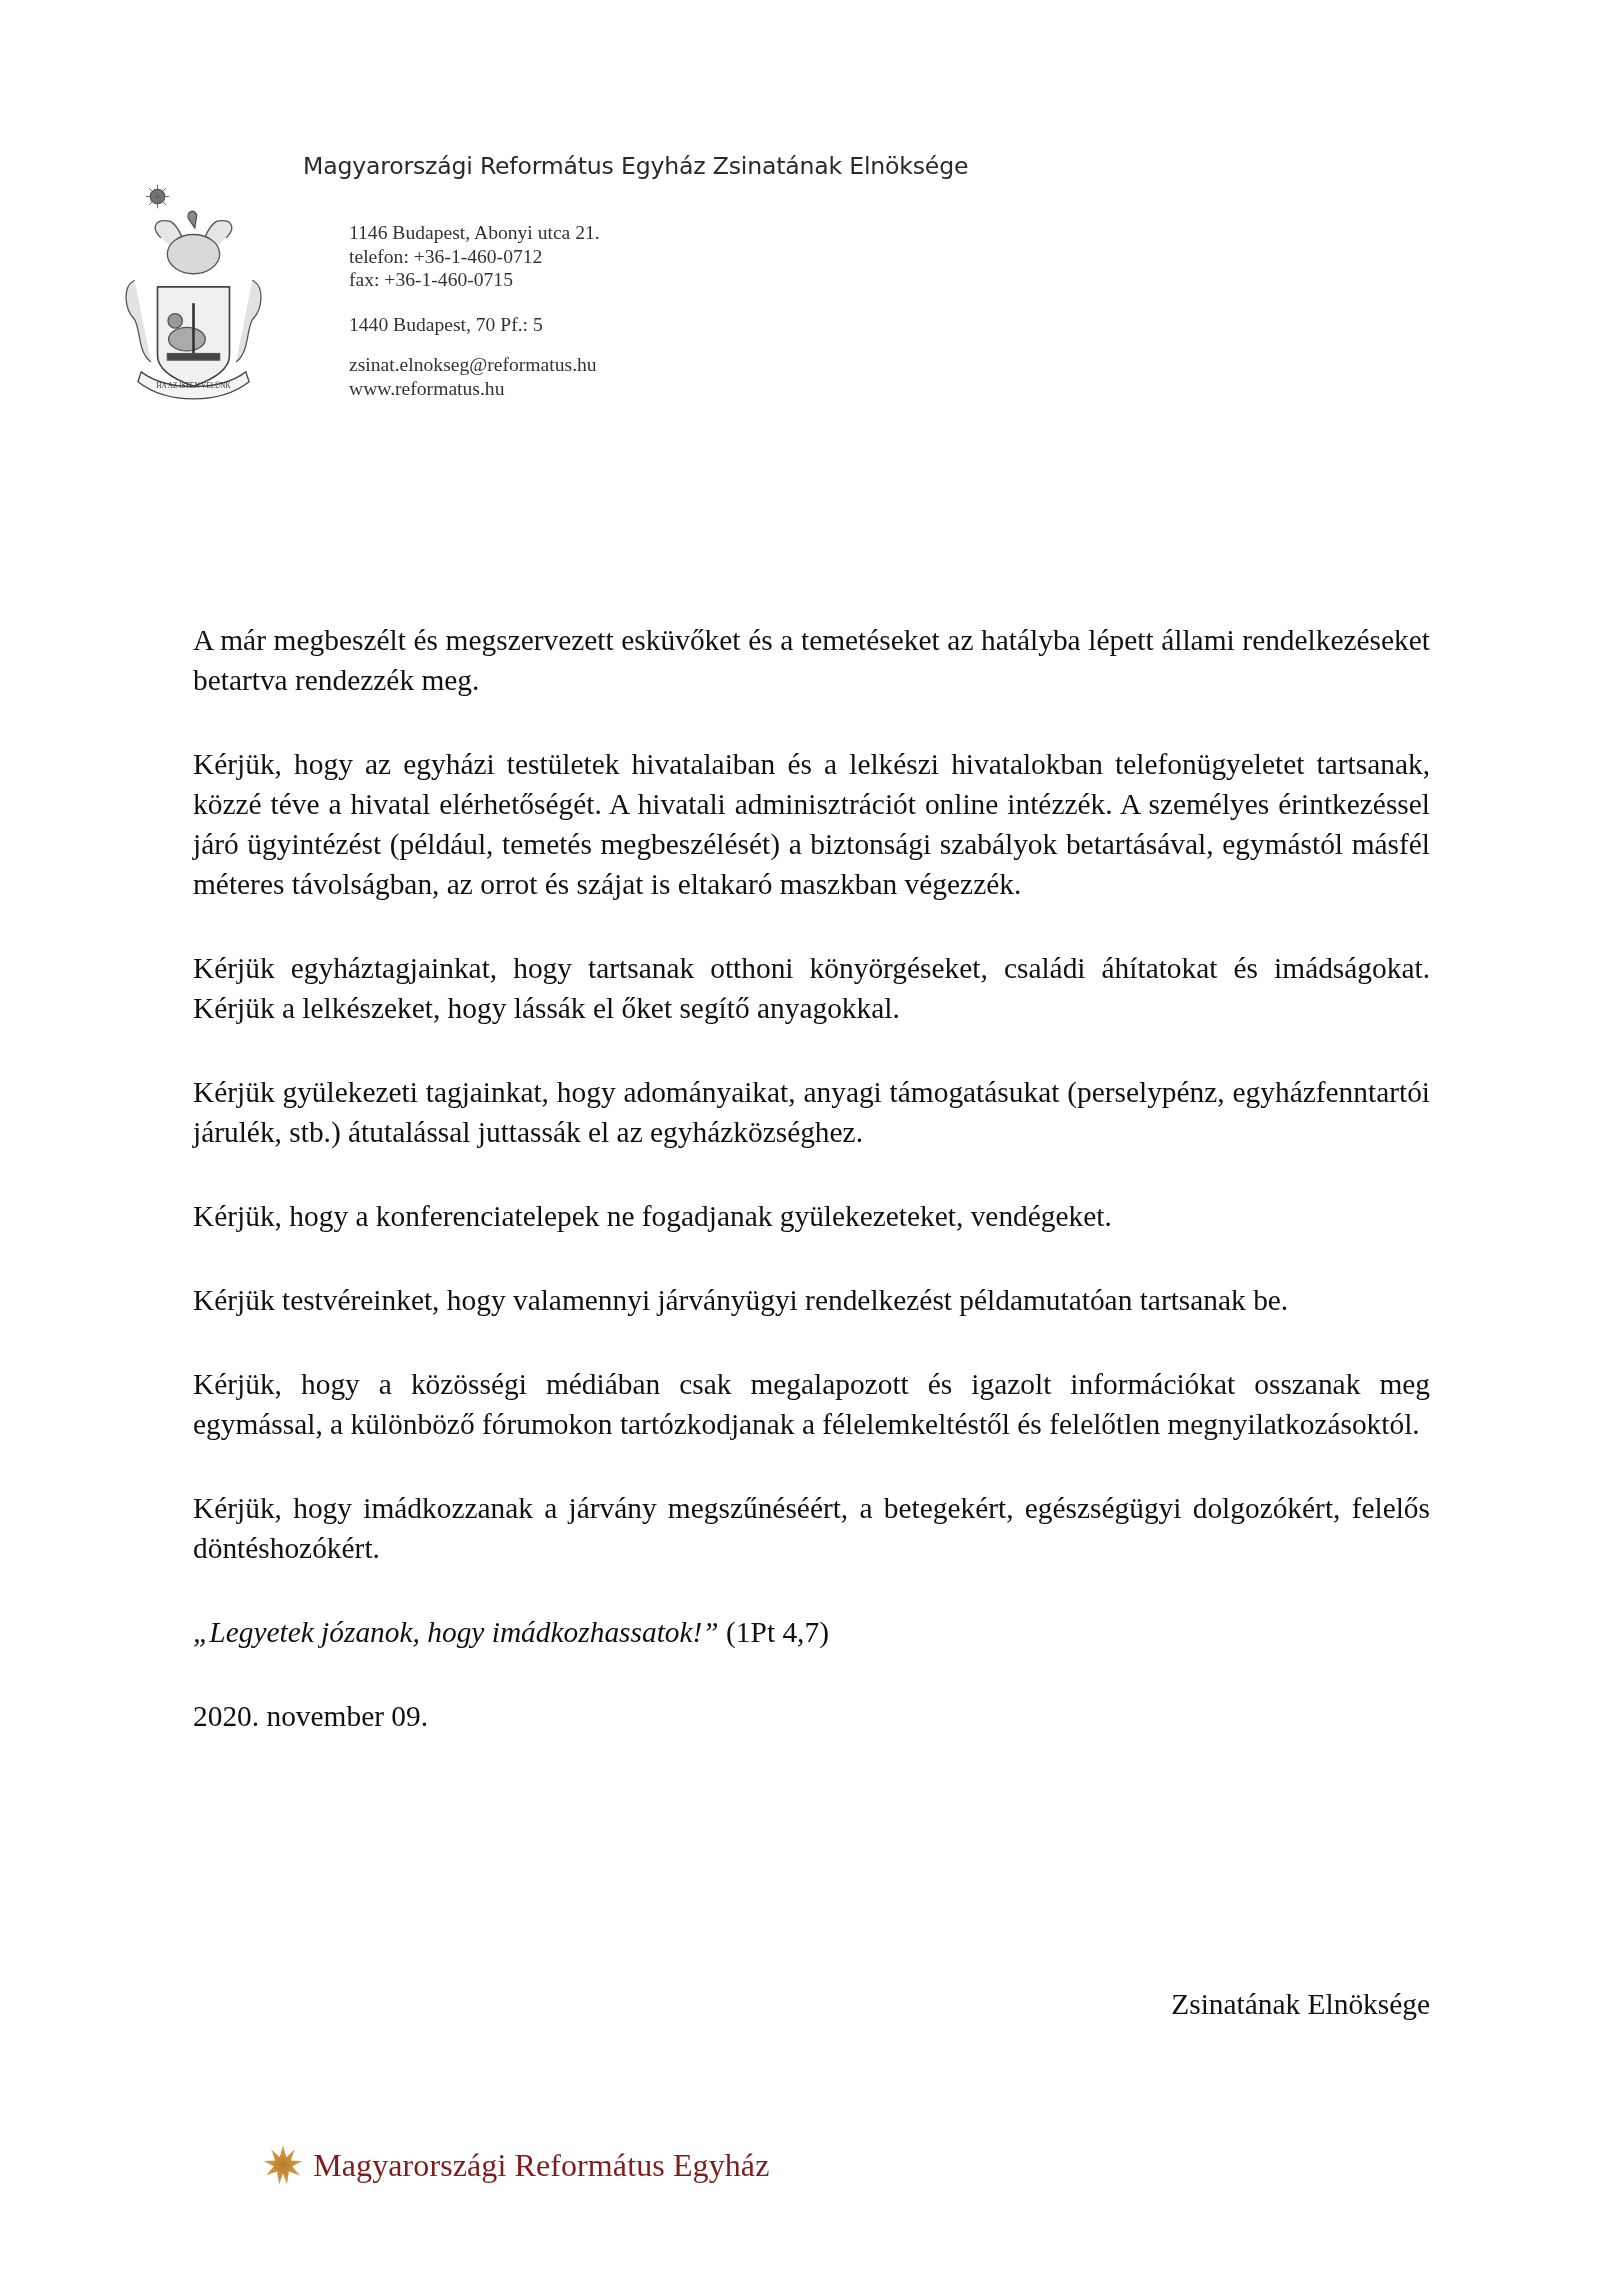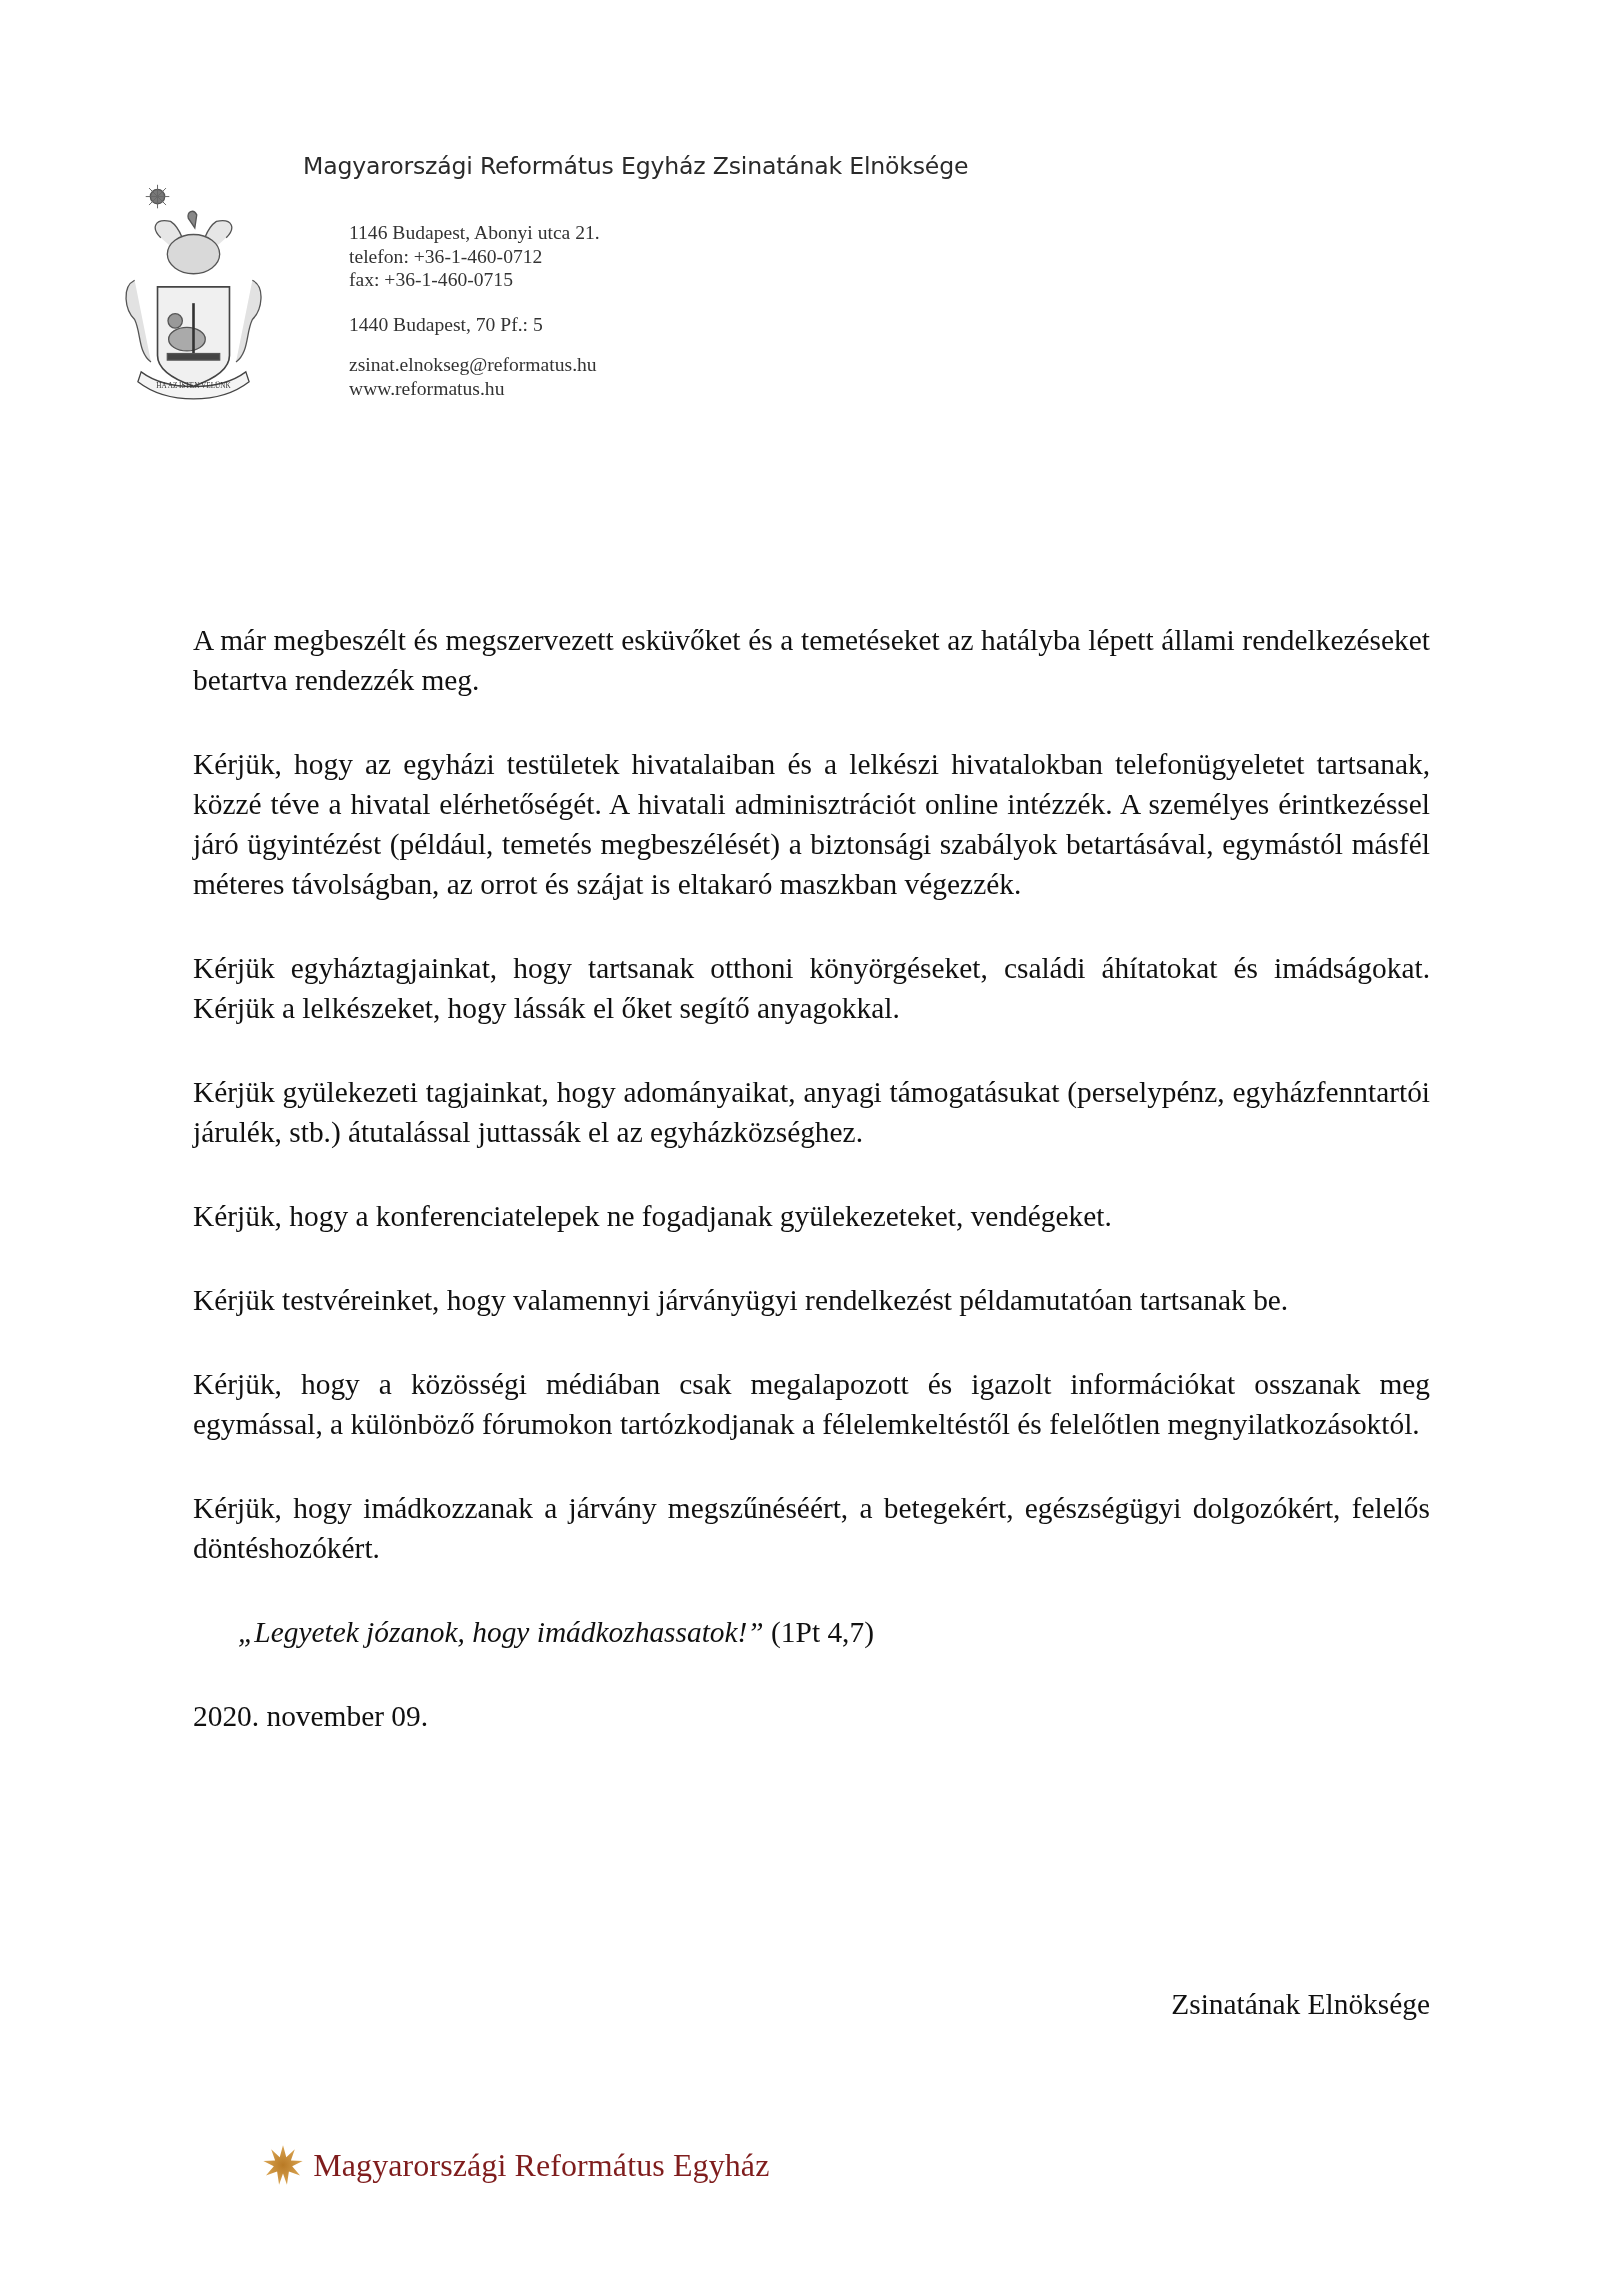--- a/index.html
+++ b/index.html
@@ -11,21 +11,21 @@
   .lh-title { position:absolute; left:303px; top:152px; font-family:"DejaVu Sans", sans-serif; font-size:23.6px; color:#2a2a2a; letter-spacing:-0.2px; white-space:nowrap; }
   .lh-block { position:absolute; left:309px; font-family:"Liberation Serif", serif; font-size:19.6px; color:#333; line-height:23.6px; white-space:nowrap;margin-left:40px; }
   .lh-addr { top:221px; }
   .lh-po { top:313px; }
   .lh-web { top:353px; }
   .lh-block div { margin:0; }
 
   
   .body { position:absolute; left:193px; top:620px; width:1237px; font-family:"Liberation Serif", serif; font-size:29.4px; line-height:40px; color:#111; }
   .body p { margin:0 0 44px 0; text-align:justify; }
-  .quote i { font-style:italic;margin-left:45px; }
+  .quote i { font-style:italic; }
 
   .signature { position:absolute; left:851px; top:1984px; width:579px; text-align:right; font-family:"Liberation Serif", serif; font-size:29.4px; line-height:41px; color:#111; }
 
   
   .footer { position:absolute; left:262px; top:2142px; height:46px; display:flex; align-items:center; }
   .footer .star { width:42px; height:42px; margin-right:9.2px; }
   .footer .fname { font-family:"Liberation Serif", serif; font-size:32px; color:#7f1d1d; white-space:nowrap; letter-spacing:0.1px; }
 </style>
 </head>
 <body>

